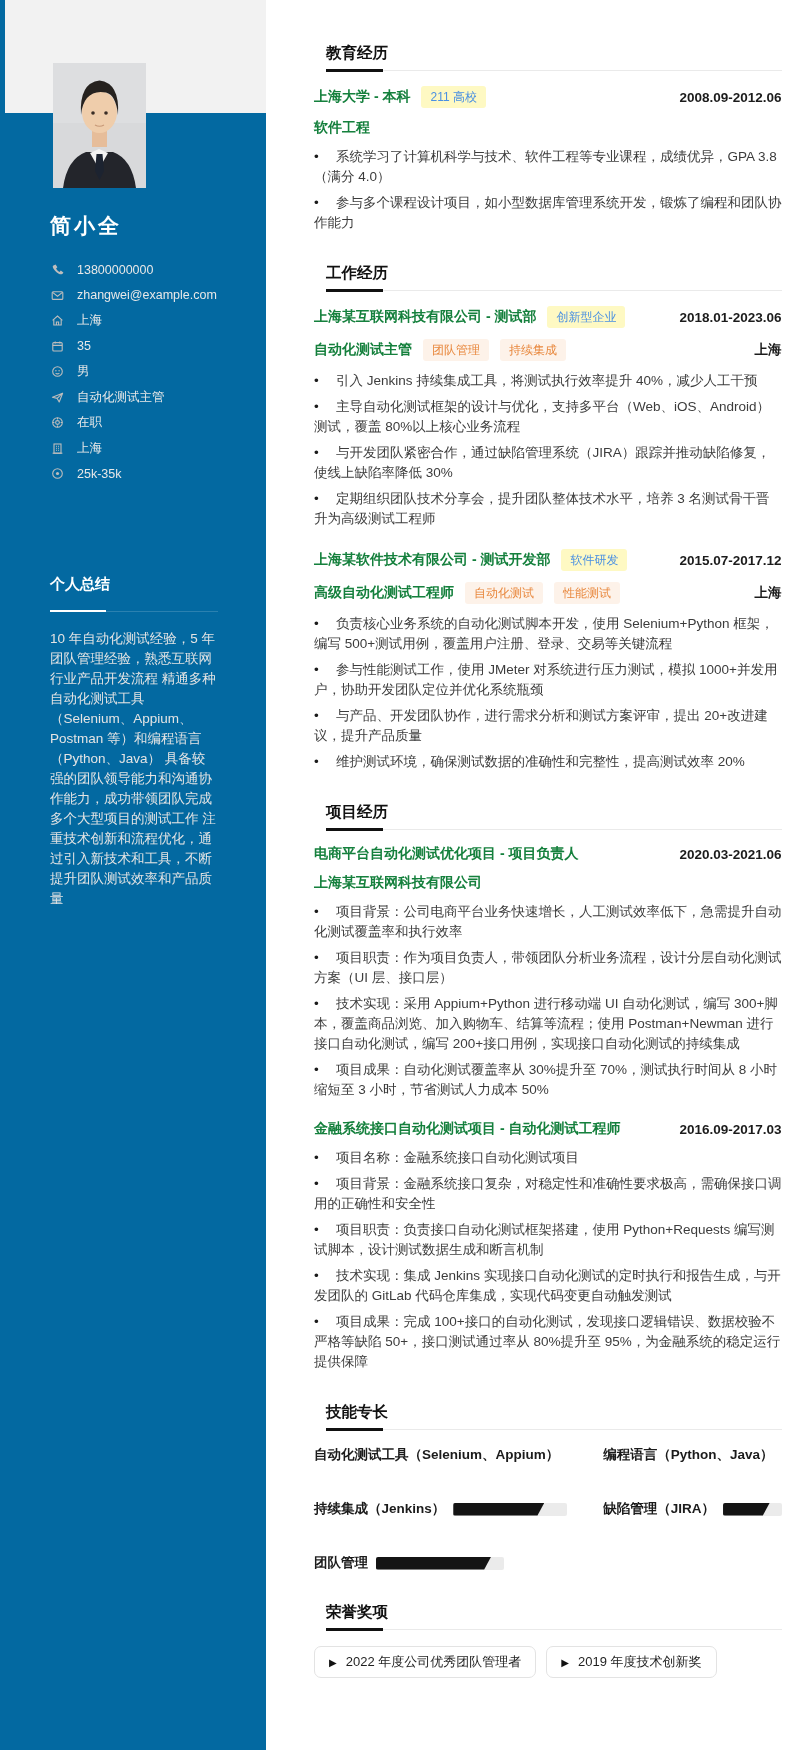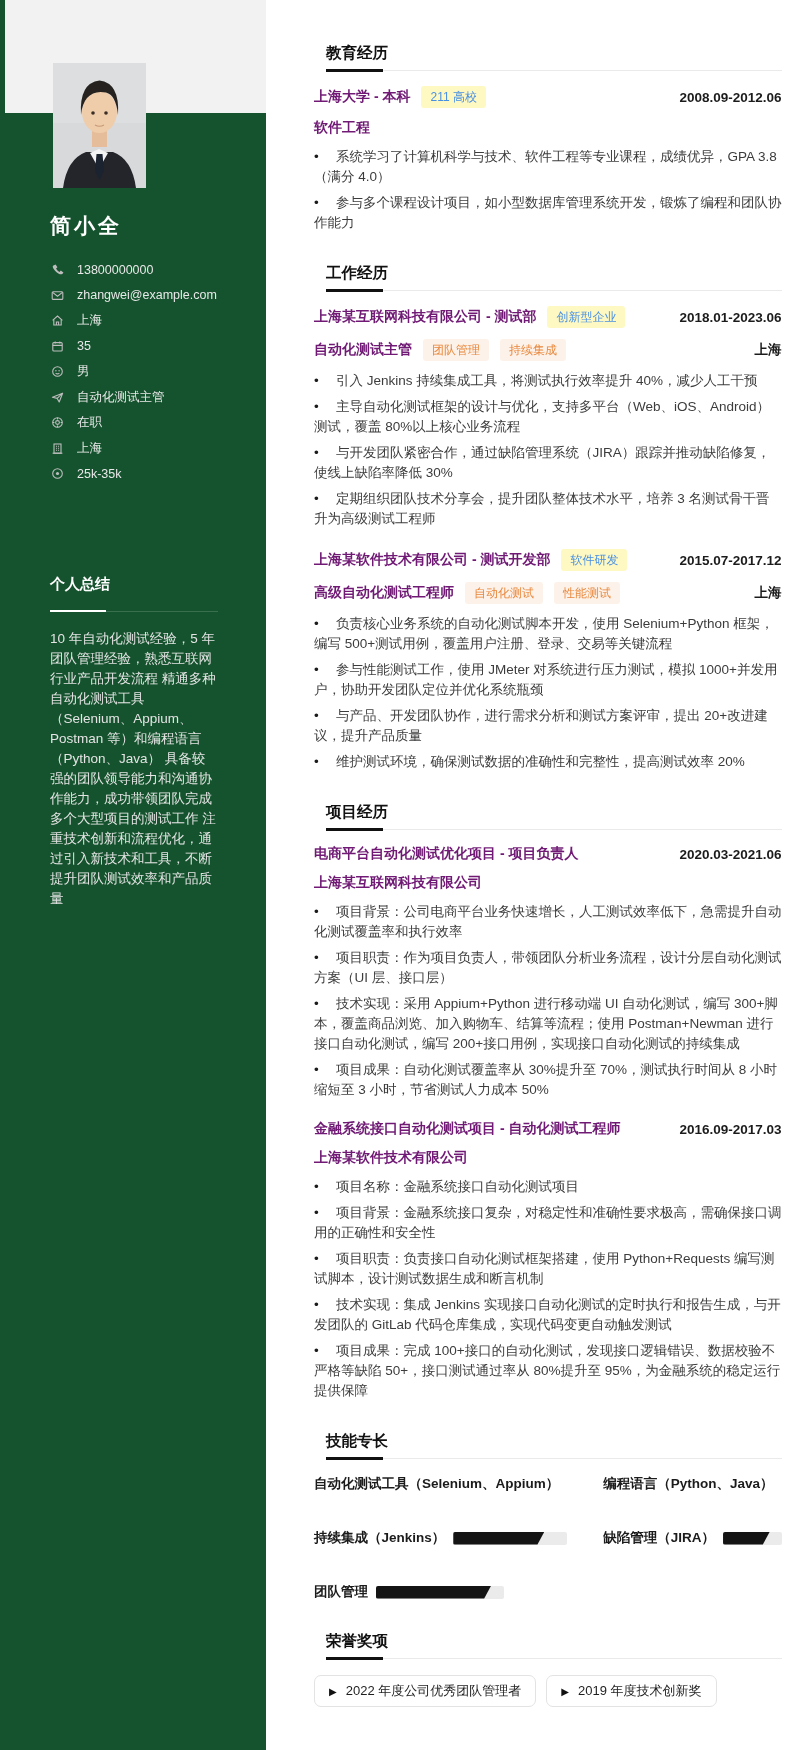--- a/index.html
+++ b/index.html
@@ -1,21 +1,21 @@
 <!DOCTYPE html>
 <html><head>
 <meta charset="utf-8">
 <style>
   * { margin:0; padding:0; box-sizing:border-box; }
   html,body { background:#ffffff; }
   body { font-family:"Liberation Sans","DejaVu Sans",sans-serif; }
   .page { width:794px; height:1750px; display:flex; overflow:hidden; position:relative; background:#fff; }
 
   
-  .sidebar { width:266px; flex:0 0 266px; background:#14532d; color:#fff; position:relative; padding:63px 48px 0 50px; }
+  .sidebar { width:266px; flex:0 0 266px; background:#0369a1; color:#fff; position:relative; padding:63px 48px 0 50px; }
   .sidebar-topgray { position:absolute; top:0; left:5px; width:261px; height:113px; background:#f2f2f2; z-index:0; }
   .photo { position:relative; z-index:1; width:93px; height:125px; margin-left:3px; overflow:hidden; }
   .photo svg { display:block; }
   .side-name { margin-top:24px; font-size:21px; font-weight:bold; letter-spacing:3px; color:#ffffff; }
   .contacts { margin-top:17px; }
   .contact { display:flex; align-items:center; height:25.5px; font-size:12.5px; color:#e8e8e8; }
   .contact .cicon { width:14px; height:14px; margin-right:13px; color:#bdbdbd; flex:0 0 14px; display:flex; align-items:center; justify-content:center; }
   .cicon svg { width:13px; height:13px; display:block; }
   .side-section-title { margin-top:88px; font-size:15px; font-weight:bold; color:#fff; padding-bottom:17px; border-bottom:1px solid rgba(255,255,255,0.16); position:relative; }
   .side-section-title::after { content:""; position:absolute; left:0; bottom:-1px; width:56px; height:2px; background:#ffffff; }
@@ -24,21 +24,21 @@
   
   .main { flex:1; padding:43px 48px 0 48px; background:#fff; color:#1b1b1b; }
   .section { margin-top:30px; }
   .section:first-child { margin-top:0; }
   .section-title { font-size:15.5px; font-weight:bold; color:#111; padding-bottom:6px; border-bottom:1px solid #eaeaea; position:relative;margin-left:12px; }
   .section-title::after { content:""; position:absolute; left:0; bottom:-1.5px; width:57px; height:2.5px; background:#111; }
 
   .entry-head { display:flex; justify-content:space-between; align-items:center; margin-top:15px; }
   .entry-head + .entry-head { margin-top:11px; }
   .head-left { display:flex; align-items:center; gap:11px; }
-  .head-title { font-size:14px; font-weight:bold; color:#701a75; }
+  .head-title { font-size:14px; font-weight:bold; color:#15803d; }
   .head-right { font-size:13.5px; font-weight:bold; color:#1b1b1b; }
   .badge-blue { font-size:12px; color:#4a90e2; background:#fef9c3; padding:2.5px 9px; border-radius:3px; white-space:nowrap; }
   .tag-orange { font-size:12px; color:#e8873c; background:#fdf2e9; padding:2.5px 9px; border-radius:3px; white-space:nowrap; }
 
   .bullets { margin-top:10px; }
   .bullet { font-size:13.5px; line-height:20px; color:#3c3c3c; margin-bottom:6px; }
   .bullet::before { content:"•"; display:inline-block; width:9px; margin-right:13px; color:#1b1b1b; }
   .job + .job { margin-top:20px; }
 
   
@@ -260,23 +260,20 @@
           <div class="bullet">技术实现：采用 Appium+Python 进行移动端 UI 自动化测试，编写 300+脚本，覆盖商品浏览、加入购物车、结算等流程；使用 Postman+Newman 进行接口自动化测试，编写 200+接口用例，实现接口自动化测试的持续集成</div>
           <div class="bullet">项目成果：自动化测试覆盖率从 30%提升至 70%，测试执行时间从 8 小时缩短至 3 小时，节省测试人力成本 50%</div>
         </div>
       </div>
 
       <div class="job">
         <div class="entry-head">
           <span class="head-title">金融系统接口自动化测试项目 - 自动化测试工程师</span>
           <span class="head-right">2016.09-2017.03</span>
         </div>
-        <div class="entry-head">
-          <span class="head-title">上海某软件技术有限公司</span>
-        </div>
         <div class="bullets">
           <div class="bullet">项目名称：金融系统接口自动化测试项目</div>
           <div class="bullet">项目背景：金融系统接口复杂，对稳定性和准确性要求极高，需确保接口调用的正确性和安全性</div>
           <div class="bullet">项目职责：负责接口自动化测试框架搭建，使用 Python+Requests 编写测试脚本，设计测试数据生成和断言机制</div>
           <div class="bullet">技术实现：集成 Jenkins 实现接口自动化测试的定时执行和报告生成，与开发团队的 GitLab 代码仓库集成，实现代码变更自动触发测试</div>
           <div class="bullet">项目成果：完成 100+接口的自动化测试，发现接口逻辑错误、数据校验不严格等缺陷 50+，接口测试通过率从 80%提升至 95%，为金融系统的稳定运行提供保障</div>
         </div>
       </div>
     </section>
 

